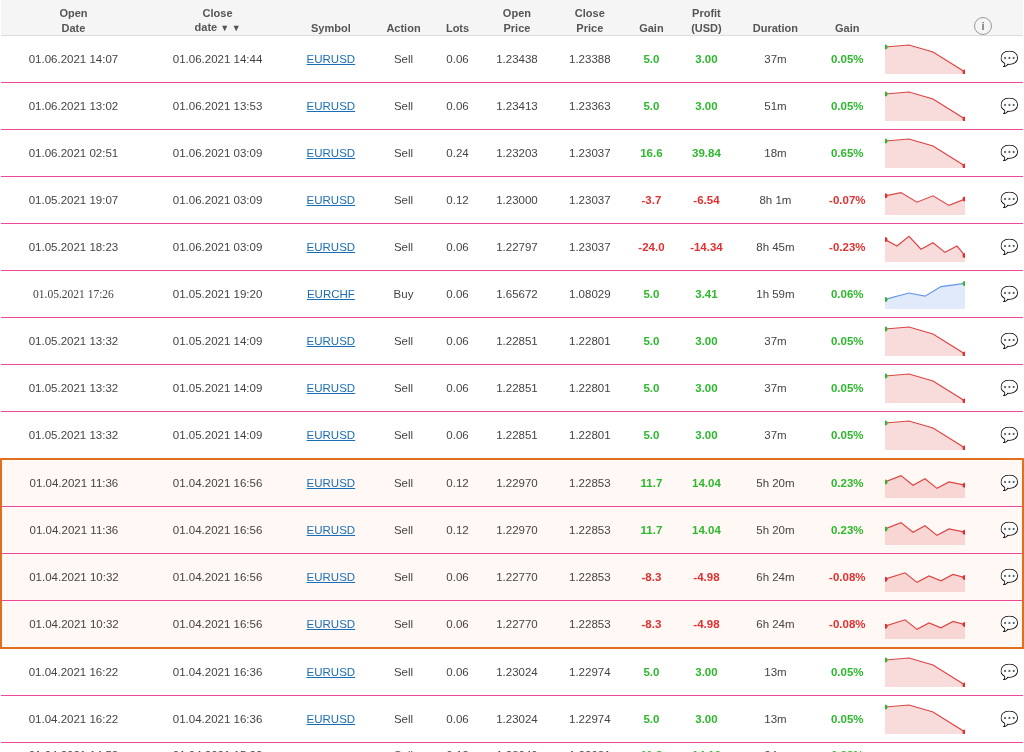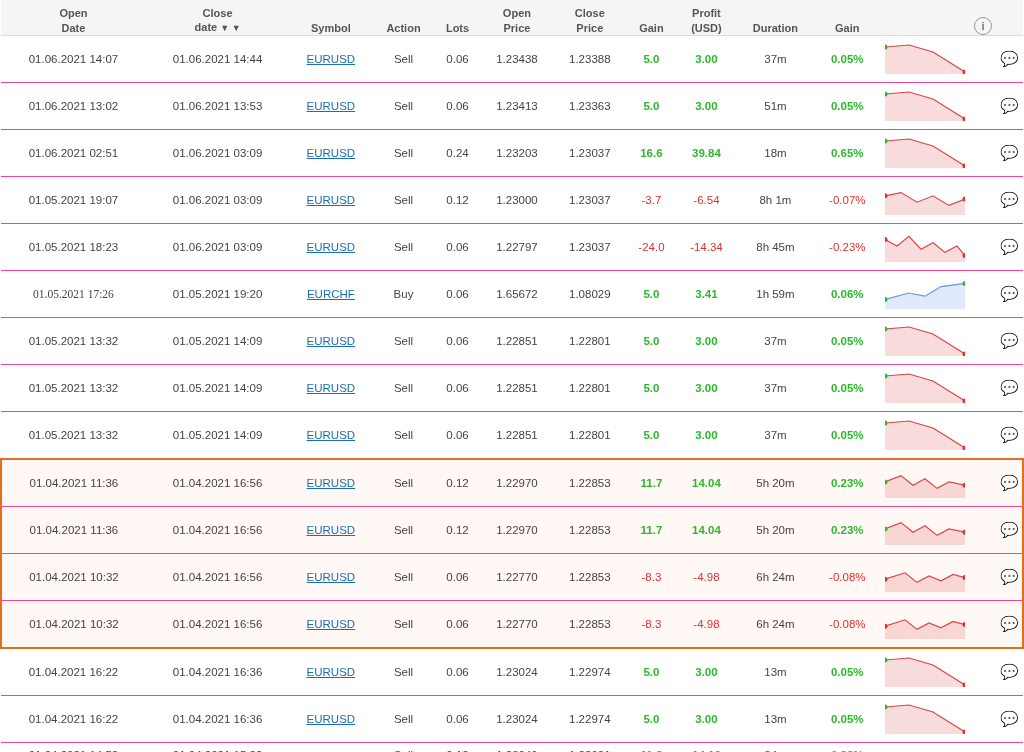--- a/index.html
+++ b/index.html
@@ -33,21 +33,21 @@
       text-align: center;
       font-size: 11.5px;
       color: #444;
     }
     .symbol-link {
       color: #1a6eb5;
       text-decoration: underline;
       cursor: pointer;
     }
     .positive { color: #2db82d; font-weight: 600; }
-    .negative { color: #e03030; font-weight: 400; }
+    .negative { color: #e03030; font-weight: 700; }
 
     
     .chart-cell {
       width: 90px;
       min-width: 80px;
     }
     .info-icon {
       display: inline-block;
       width: 18px;
       height: 18px;

